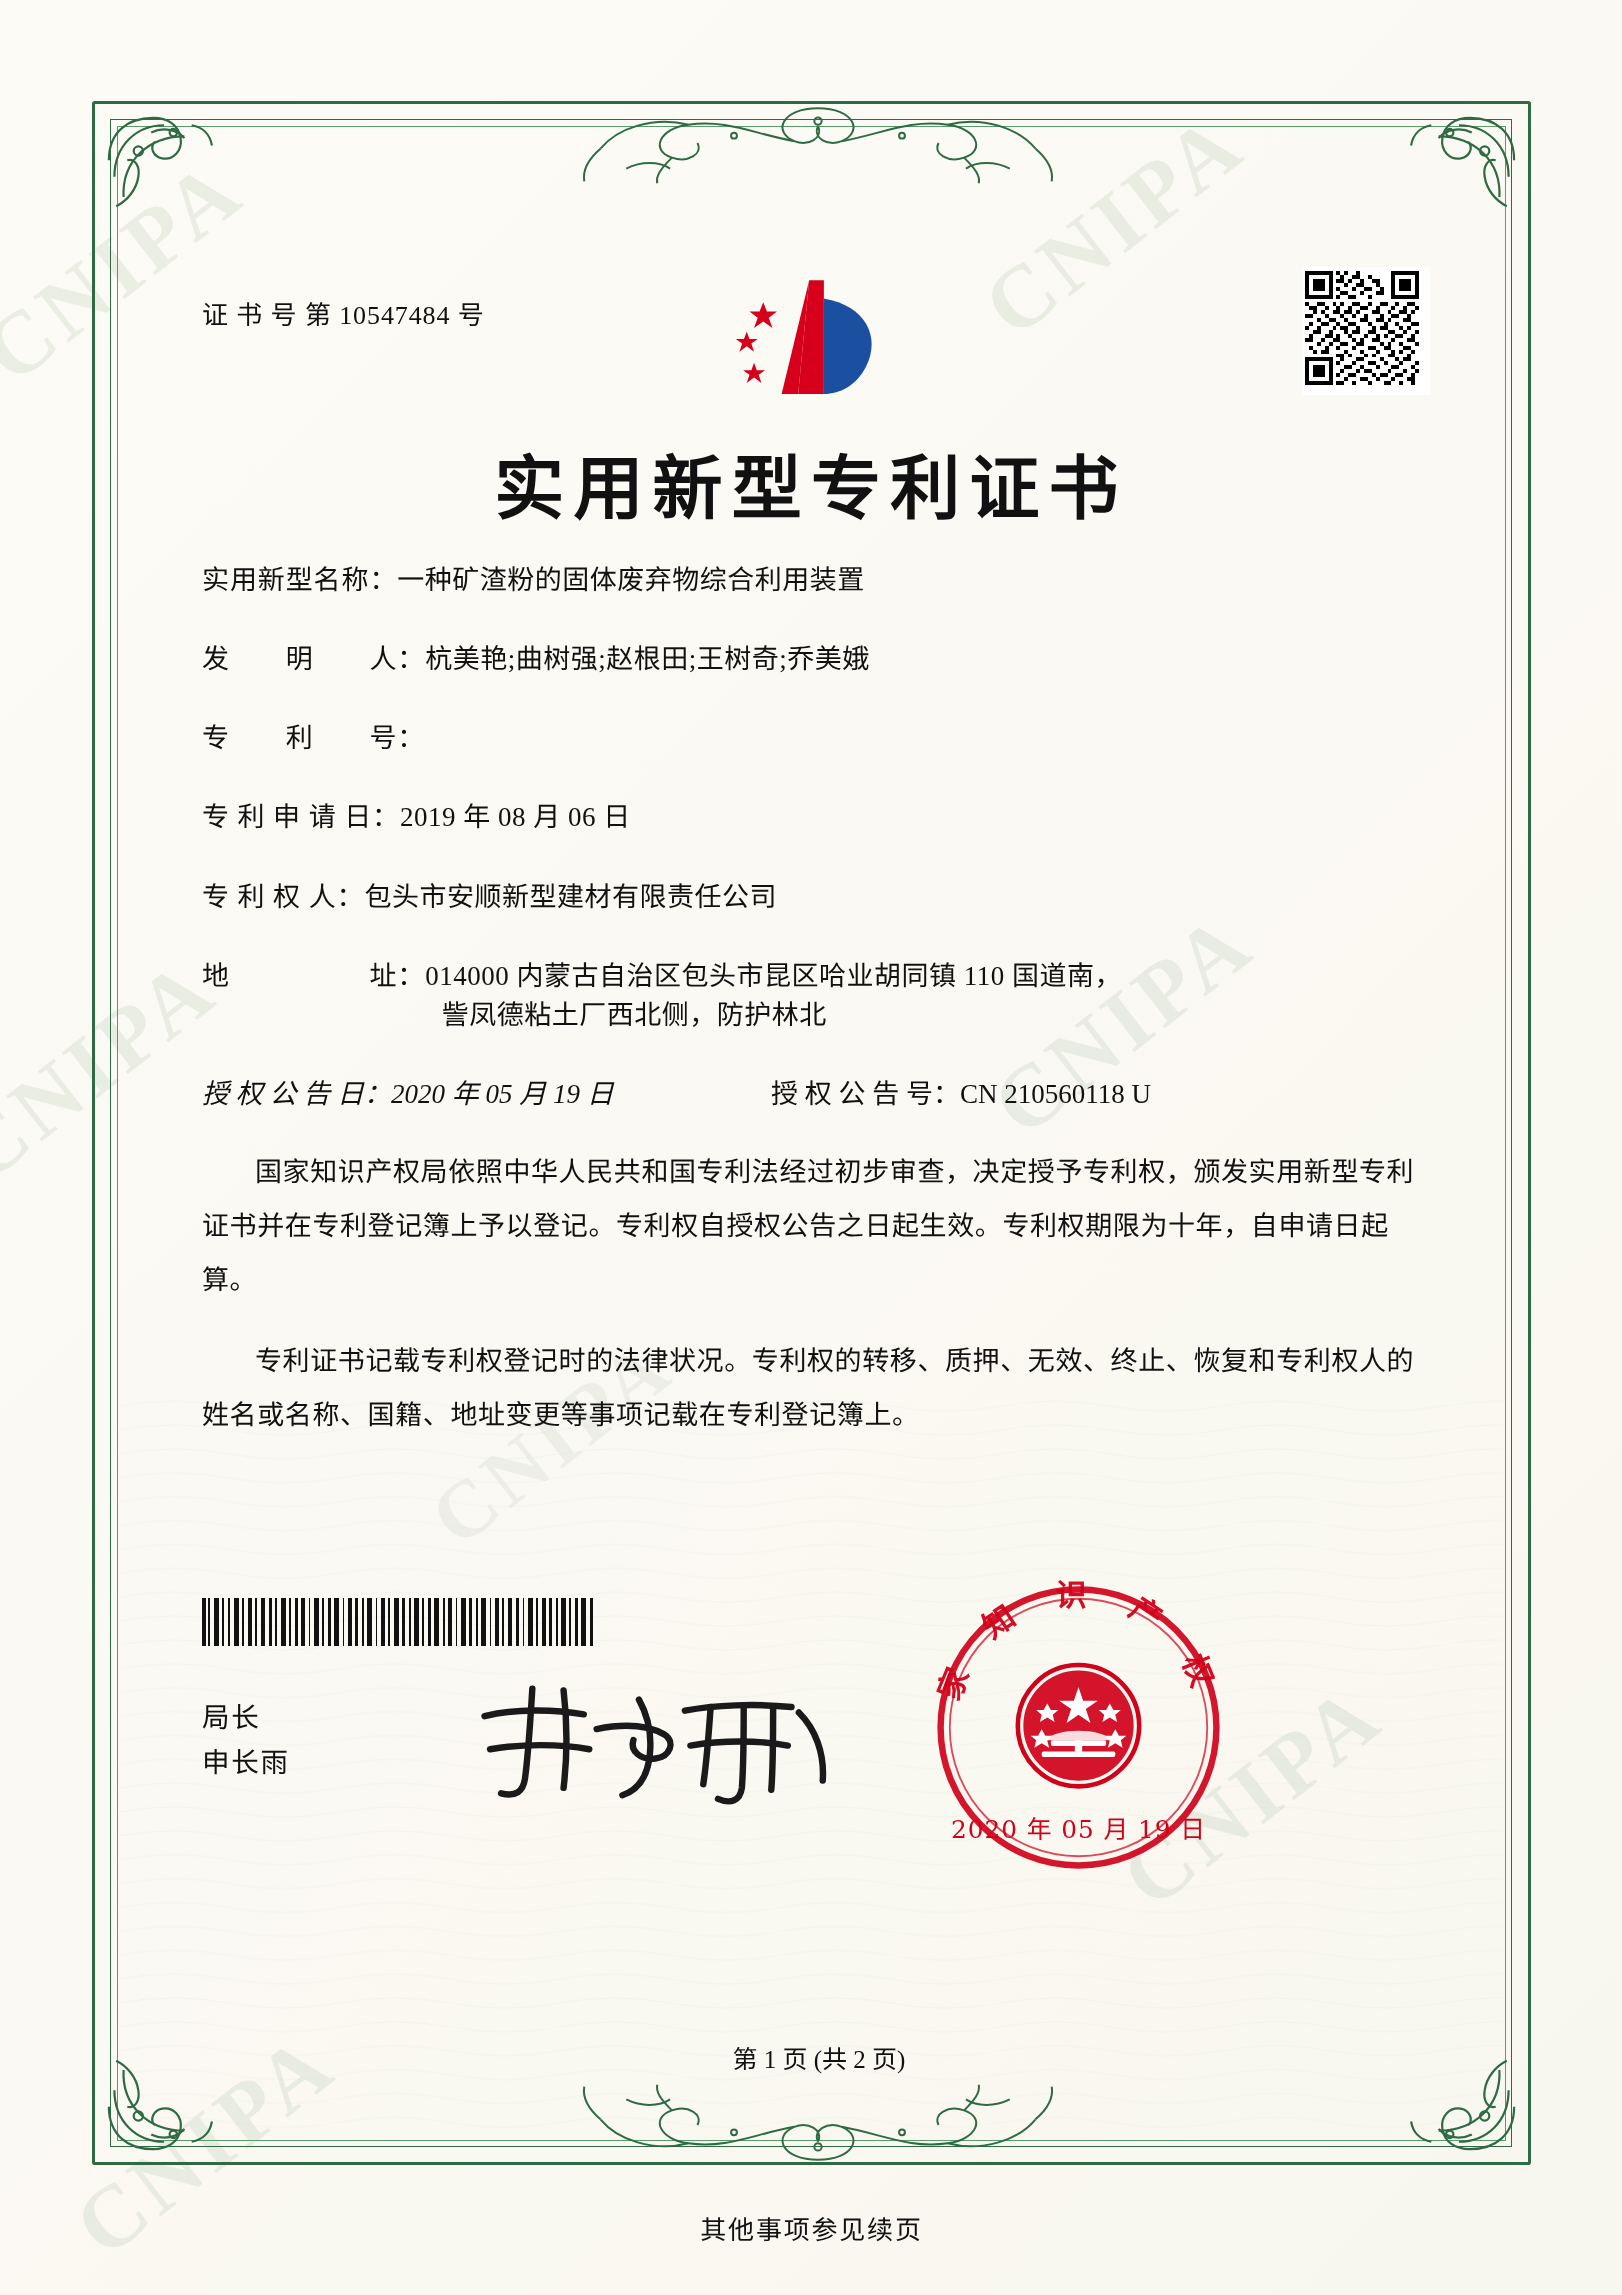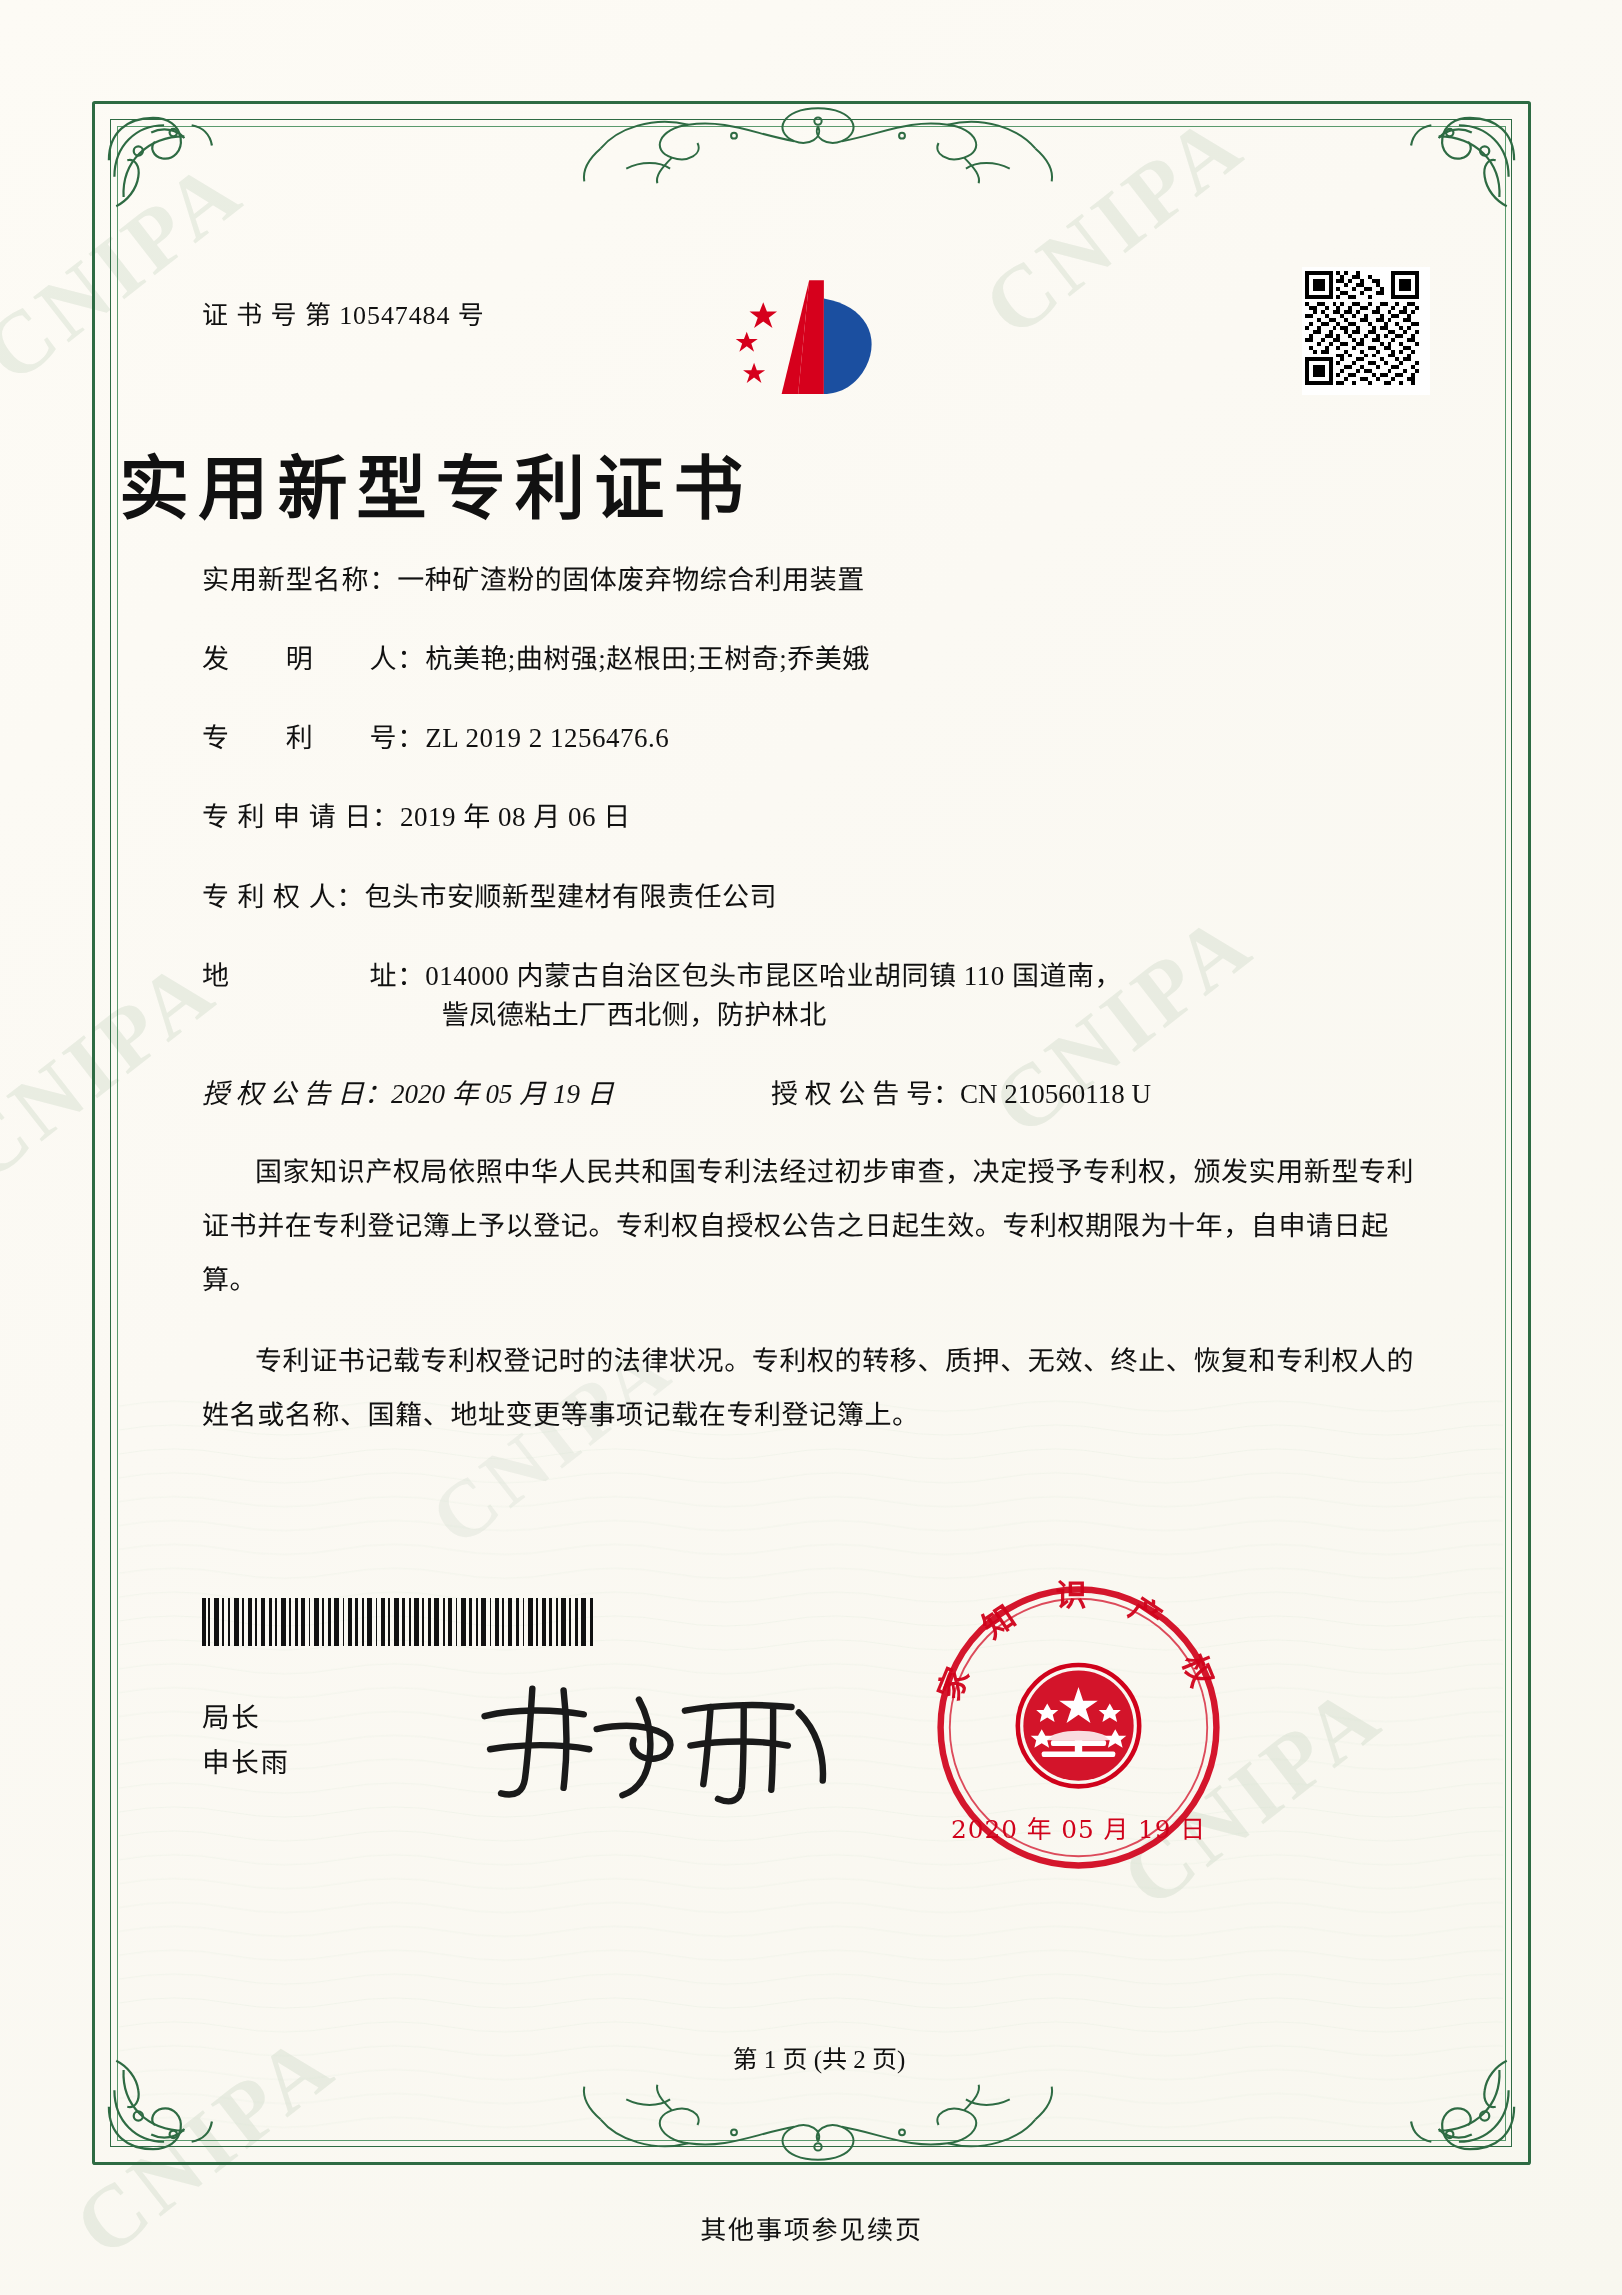--- a/index.html
+++ b/index.html
@@ -130,20 +130,21 @@
   .emblem {
     position: absolute;
     left: 0; right: 0; top: 142px;
     height: 147px;
   }
   .emblem svg { display: block; margin: 0 auto; }
 
   .title {
     position: absolute;
     left: 0; right: 0; top: 303px;
+    text-align: center;
     font-family: "DejaVu Serif", "Liberation Serif", serif;
     font-size: 70px;
     font-weight: 700;
     letter-spacing: 9.2px;
     color: #111;
   }
 
   .fields {
     position: absolute;
     left: 83px; top: 432px;
@@ -592,21 +593,20 @@
         <span class="field-value">一种矿渣粉的固体废弃物综合利用装置</span>
       </div>
 
       <div class="field-row">
         <span class="field-label">发　　明　　人：</span>
         <span class="field-value">杭美艳;曲树强;赵根田;王树奇;乔美娥</span>
       </div>
 
       <div class="field-row">
         <span class="field-label">专　　利　　号：</span>
-        <span class="field-value">ZL 2019 2 1256476.6</span>
       </div>
 
       <div class="field-row">
         <span class="field-label">专 利 申 请 日：</span>
         <span class="field-value">2019 年 08 月 06 日</span>
       </div>
 
       <div class="field-row">
         <span class="field-label">专 利 权 人：</span>
         <span class="field-value">包头市安顺新型建材有限责任公司</span>

